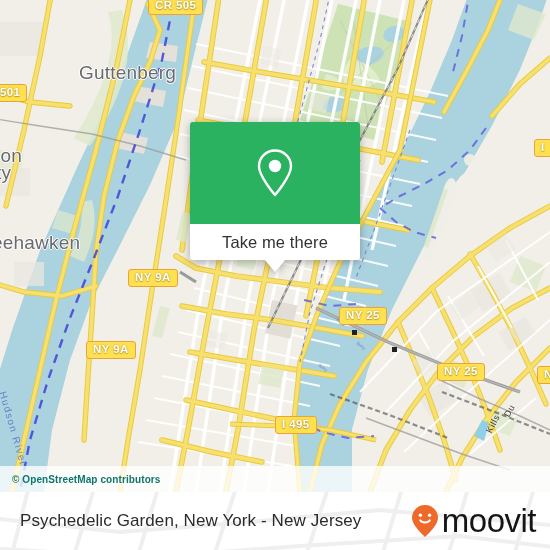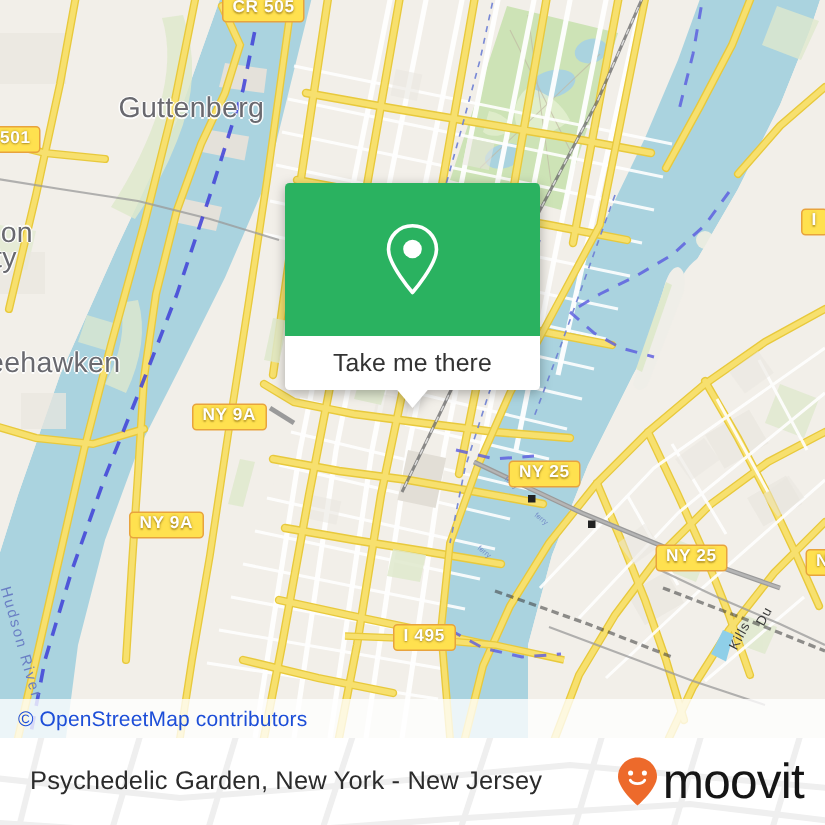--- a/index.html
+++ b/index.html
@@ -60,21 +60,21 @@
     border-left: 11px solid transparent; border-right: 11px solid transparent;
     border-top: 13px solid #fff;
   }
 
   
   .attrib {
     position: absolute; left: 0; top: 466px; width: 550px; height: 26px;
     background: rgba(255,255,255,.78); display: flex; align-items: center;
   }
   .attrib span {
-    font-size: 14px; color: #1d4ed8; padding-left: 12px; letter-spacing: .1px;
+    font-size: 10px; color: #0f766e; padding-left: 12px; letter-spacing: .1px; font-weight: bold;
   }
 
   
   .footer {
     position: absolute; left: 0; top: 492px; width: 550px; height: 58px;
     background: #fff; display: flex; align-items: center;
     justify-content: space-between; padding: 0 14px 0 20px;
     overflow: hidden;
     gap: 29px;
   }
@@ -390,21 +390,21 @@
       <div class="mlabel water" style="left:502px; top:414px; transform:rotate(-62deg); transform-origin:left top; color:#3a3a3a; font-size:9px; letter-spacing:.6px;">Du</div>
     </div>
 
     <div>
       <div class="shield" style="left:148px; top:-3px;">CR 505</div>
       <div class="shield" style="left:-7px;  top:84px;">501</div>
       <div class="shield" style="left:128px; top:269px;">NY 9A</div>
       <div class="shield" style="left:86px;  top:341px;">NY 9A</div>
       <div class="shield" style="left:339px; top:307px;">NY 25</div>
       <div class="shield" style="left:437px; top:363px;">NY 25</div>
-      <div class="shield" style="left:262px; top:416px;">I 495</div>
+      <div class="shield" style="left:275px; top:416px;">I 495</div>
       <div class="shield" style="left:534px; top:139px;">I</div>
       <div class="shield" style="left:537px; top:366px;">N</div>
     </div>
 
     <div class="popup">
       <div class="popup-head">
         <svg viewBox="0 0 40 50">
           <path d="M20 2.5 C11 2.5 4 9.5 4 18.3 C4 28.5 20 47 20 47 C20 47 36 28.5 36 18.3 C36 9.5 29 2.5 20 2.5 Z" fill="none" stroke="#ffffff" stroke-width="2.4" stroke-linejoin="round"></path>
           <circle cx="20" cy="18" r="6.2" fill="#ffffff"></circle>
         </svg>

